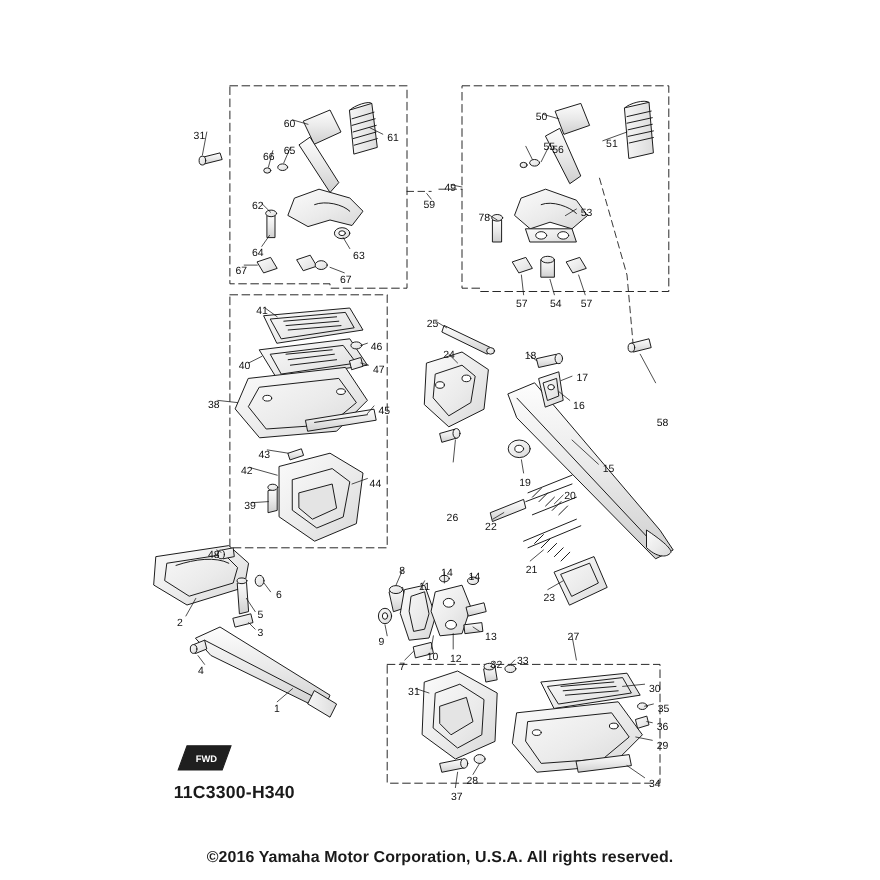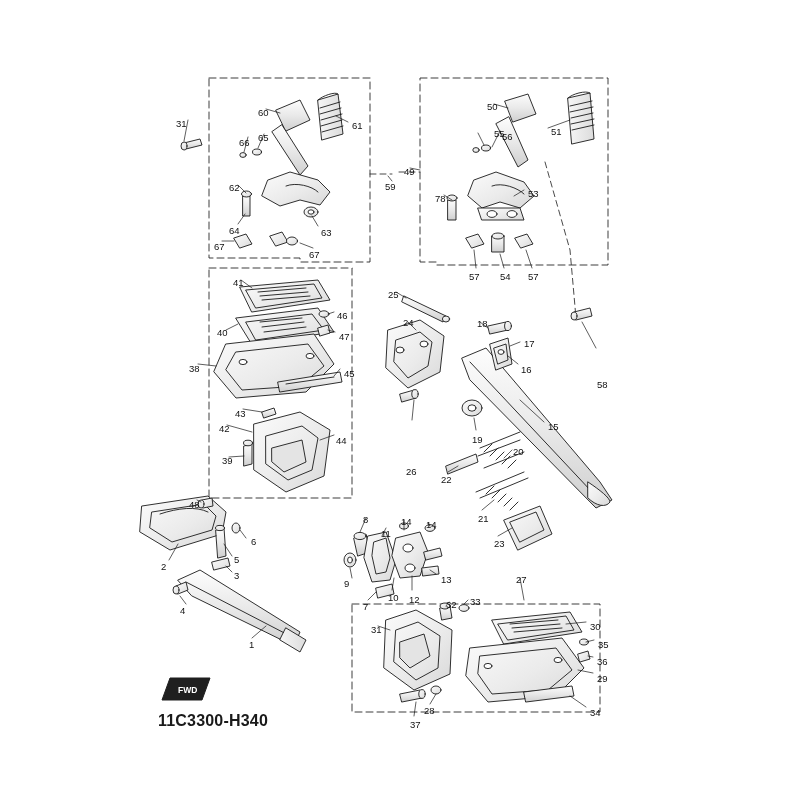--- a/index.html
+++ b/index.html
@@ -380,20 +380,21 @@
     </g>
 
     <g>
       <path d="M170 678 L210 678 L202 700 L162 700 Z" fill="#1f1f1f" stroke="#1f1f1f" stroke-width="1"></path>
     </g>
   </svg>
 
   <div class="fwd-label">FWD</div>
 
   <div class="part-code">11C3300-H340</div>
+  <div class="copyright">©2016 Yamaha Motor Corporation, U.S.A. All rights reserved.</div>
 
   <div id="callout-layer">
       <div class="callout" style="left: 249px; top: 639px;">1</div>
       <div class="callout" style="left: 161px; top: 561px;">2</div>
       <div class="callout" style="left: 234px; top: 570px;">3</div>
       <div class="callout" style="left: 180px; top: 605px;">4</div>
       <div class="callout" style="left: 234px; top: 554px;">5</div>
       <div class="callout" style="left: 251px; top: 536px;">6</div>
       <div class="callout" style="left: 363px; top: 601px;">7</div>
       <div class="callout" style="left: 363px; top: 514px;">8</div>

